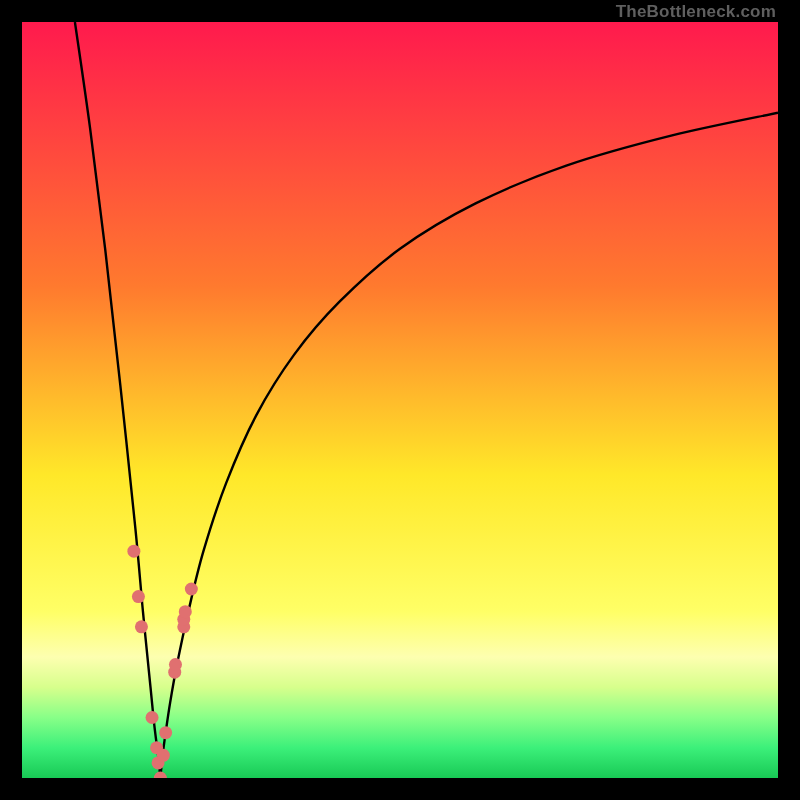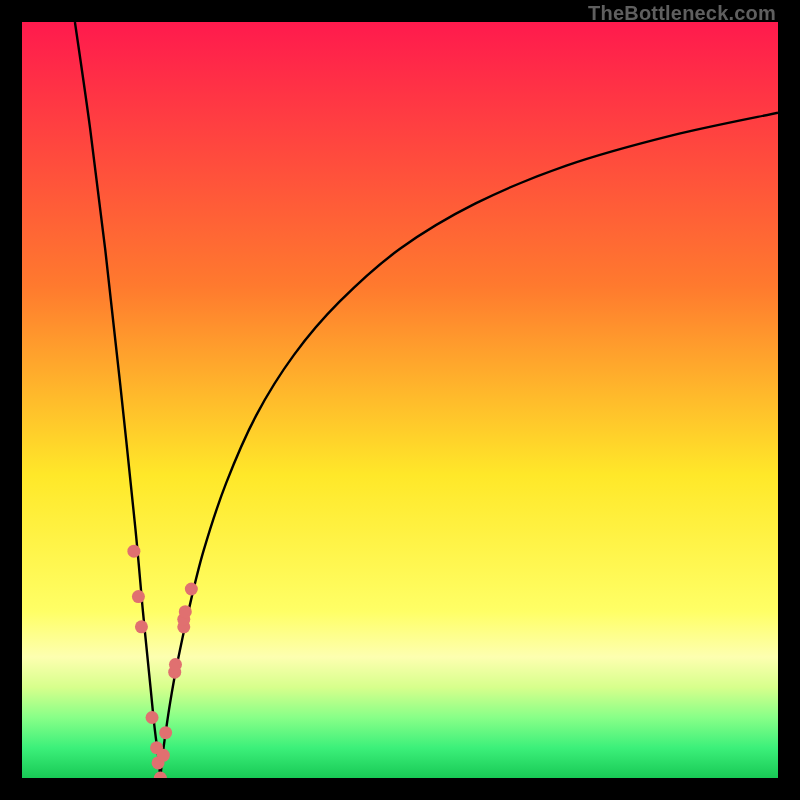--- a/index.html
+++ b/index.html
@@ -23,21 +23,21 @@
     left: 0;
     top: 0;
     width: 756px;
     height: 756px;
   }
   .watermark {
     position: absolute;
     top: 2px;
     right: 24px;
     font-family: Arial, Helvetica, sans-serif;
-    font-size: 20px;
+    font-size: 17px;
     font-weight: 600;
     color: #5f5f5f;
     letter-spacing: 0.2px;
     z-index: 50;
   }
 </style>
 </head>
 <body>
 
 <div class="watermark">TheBottleneck.com</div>

